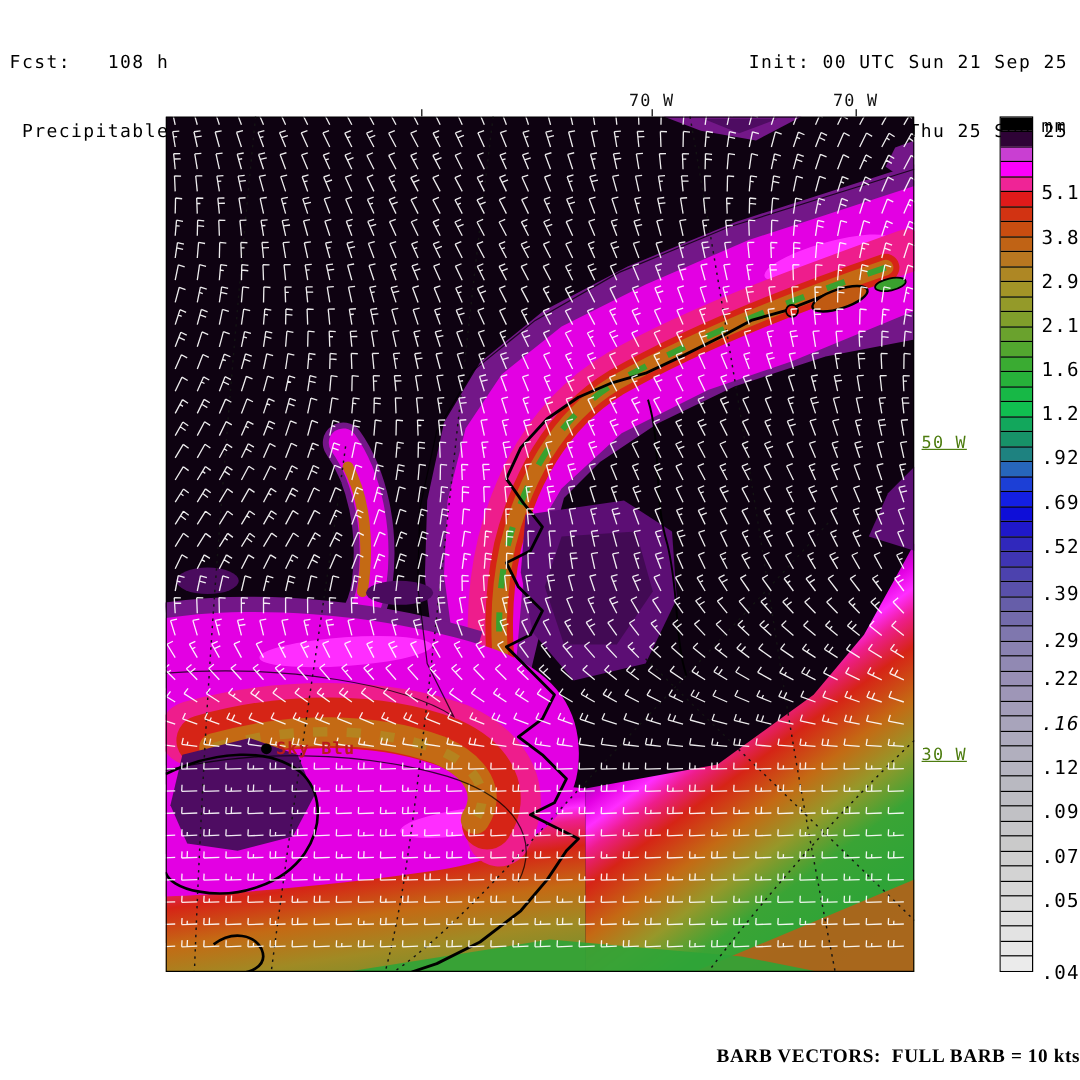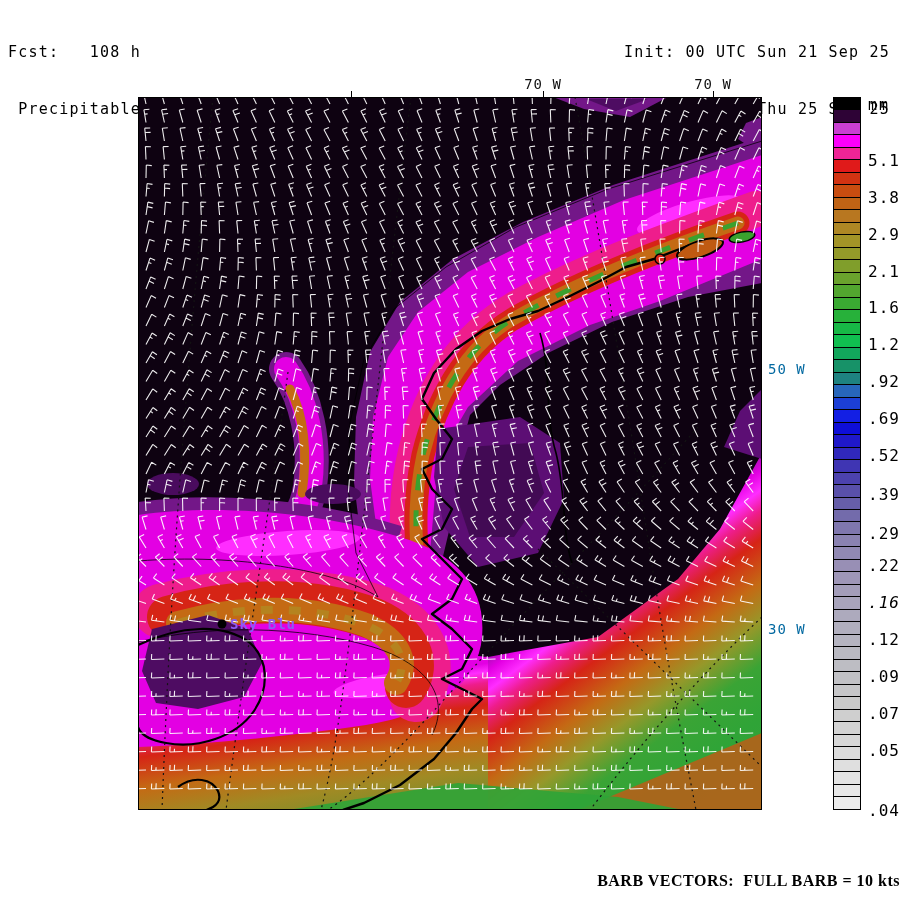--- a/index.html
+++ b/index.html
@@ -6,32 +6,32 @@
   body{width:900px;height:900px;background:#fff;position:relative;overflow:hidden;
        font-family:"DejaVu Sans Mono","Liberation Mono",monospace;color:#000;}
   .hdr-left{position:absolute;left:8px;top:5px;font-size:15px;line-height:19px;
             letter-spacing:1.2px;white-space:pre;}
   .hdr-right{position:absolute;right:10px;top:5px;font-size:15px;line-height:19px;
              letter-spacing:1.2px;white-space:pre;text-align:right;}
   .map-wrap{position:absolute;left:138px;top:97px;width:624px;height:713px;}
   .map-wrap svg{display:block;}
   .axis-label{position:absolute;font-size:14px;letter-spacing:1px;color:#111;
               transform:translateX(-50%);white-space:pre;}
-  .axis-label-r{position:absolute;font-size:14px;letter-spacing:1px;color:#0369a1;white-space:pre;}
+  .axis-label-r{position:absolute;font-size:14px;letter-spacing:1px;color:#4d7c0f;white-space:pre;text-decoration:underline;}
   .tickmark{position:absolute;width:1px;height:6px;background:#000;}
   .colorbar{position:absolute;left:833px;top:97px;width:28px;height:713px;
             border:1px solid #000;box-sizing:border-box;display:flex;flex-direction:column;}
   .cb-box{flex:1;border-top:1px solid #000;}
   .cb-box:first-child{border-top:none;}
   .cb-unit{position:absolute;left:868px;top:96px;font-size:15px;letter-spacing:2px;}
   .cb-lab{position:absolute;left:868px;font-size:16px;letter-spacing:1px;white-space:pre;}
   .footer-caption{position:absolute;left:0;right:0;top:872px;text-align:right;
                   font-family:"Liberation Serif","DejaVu Serif",serif;
                   font-weight:bold;font-size:16px;letter-spacing:0.5px;white-space:pre;}
-  .station-label{position:absolute;font-size:14px;font-weight:bold;letter-spacing:1px;color:#8b5cf6;}
+  .station-label{position:absolute;font-size:14px;font-weight:bold;letter-spacing:1px;color:#b91c1c;}
 </style>
 </head>
 <body>
 
 <div class="hdr-left">
   <div>Fcst:   108 h</div>
   <div> Precipitable water vapor</div>
 </div>
 <div class="hdr-right">
   <div>Init: 00 UTC Sun 21 Sep 25</div>

